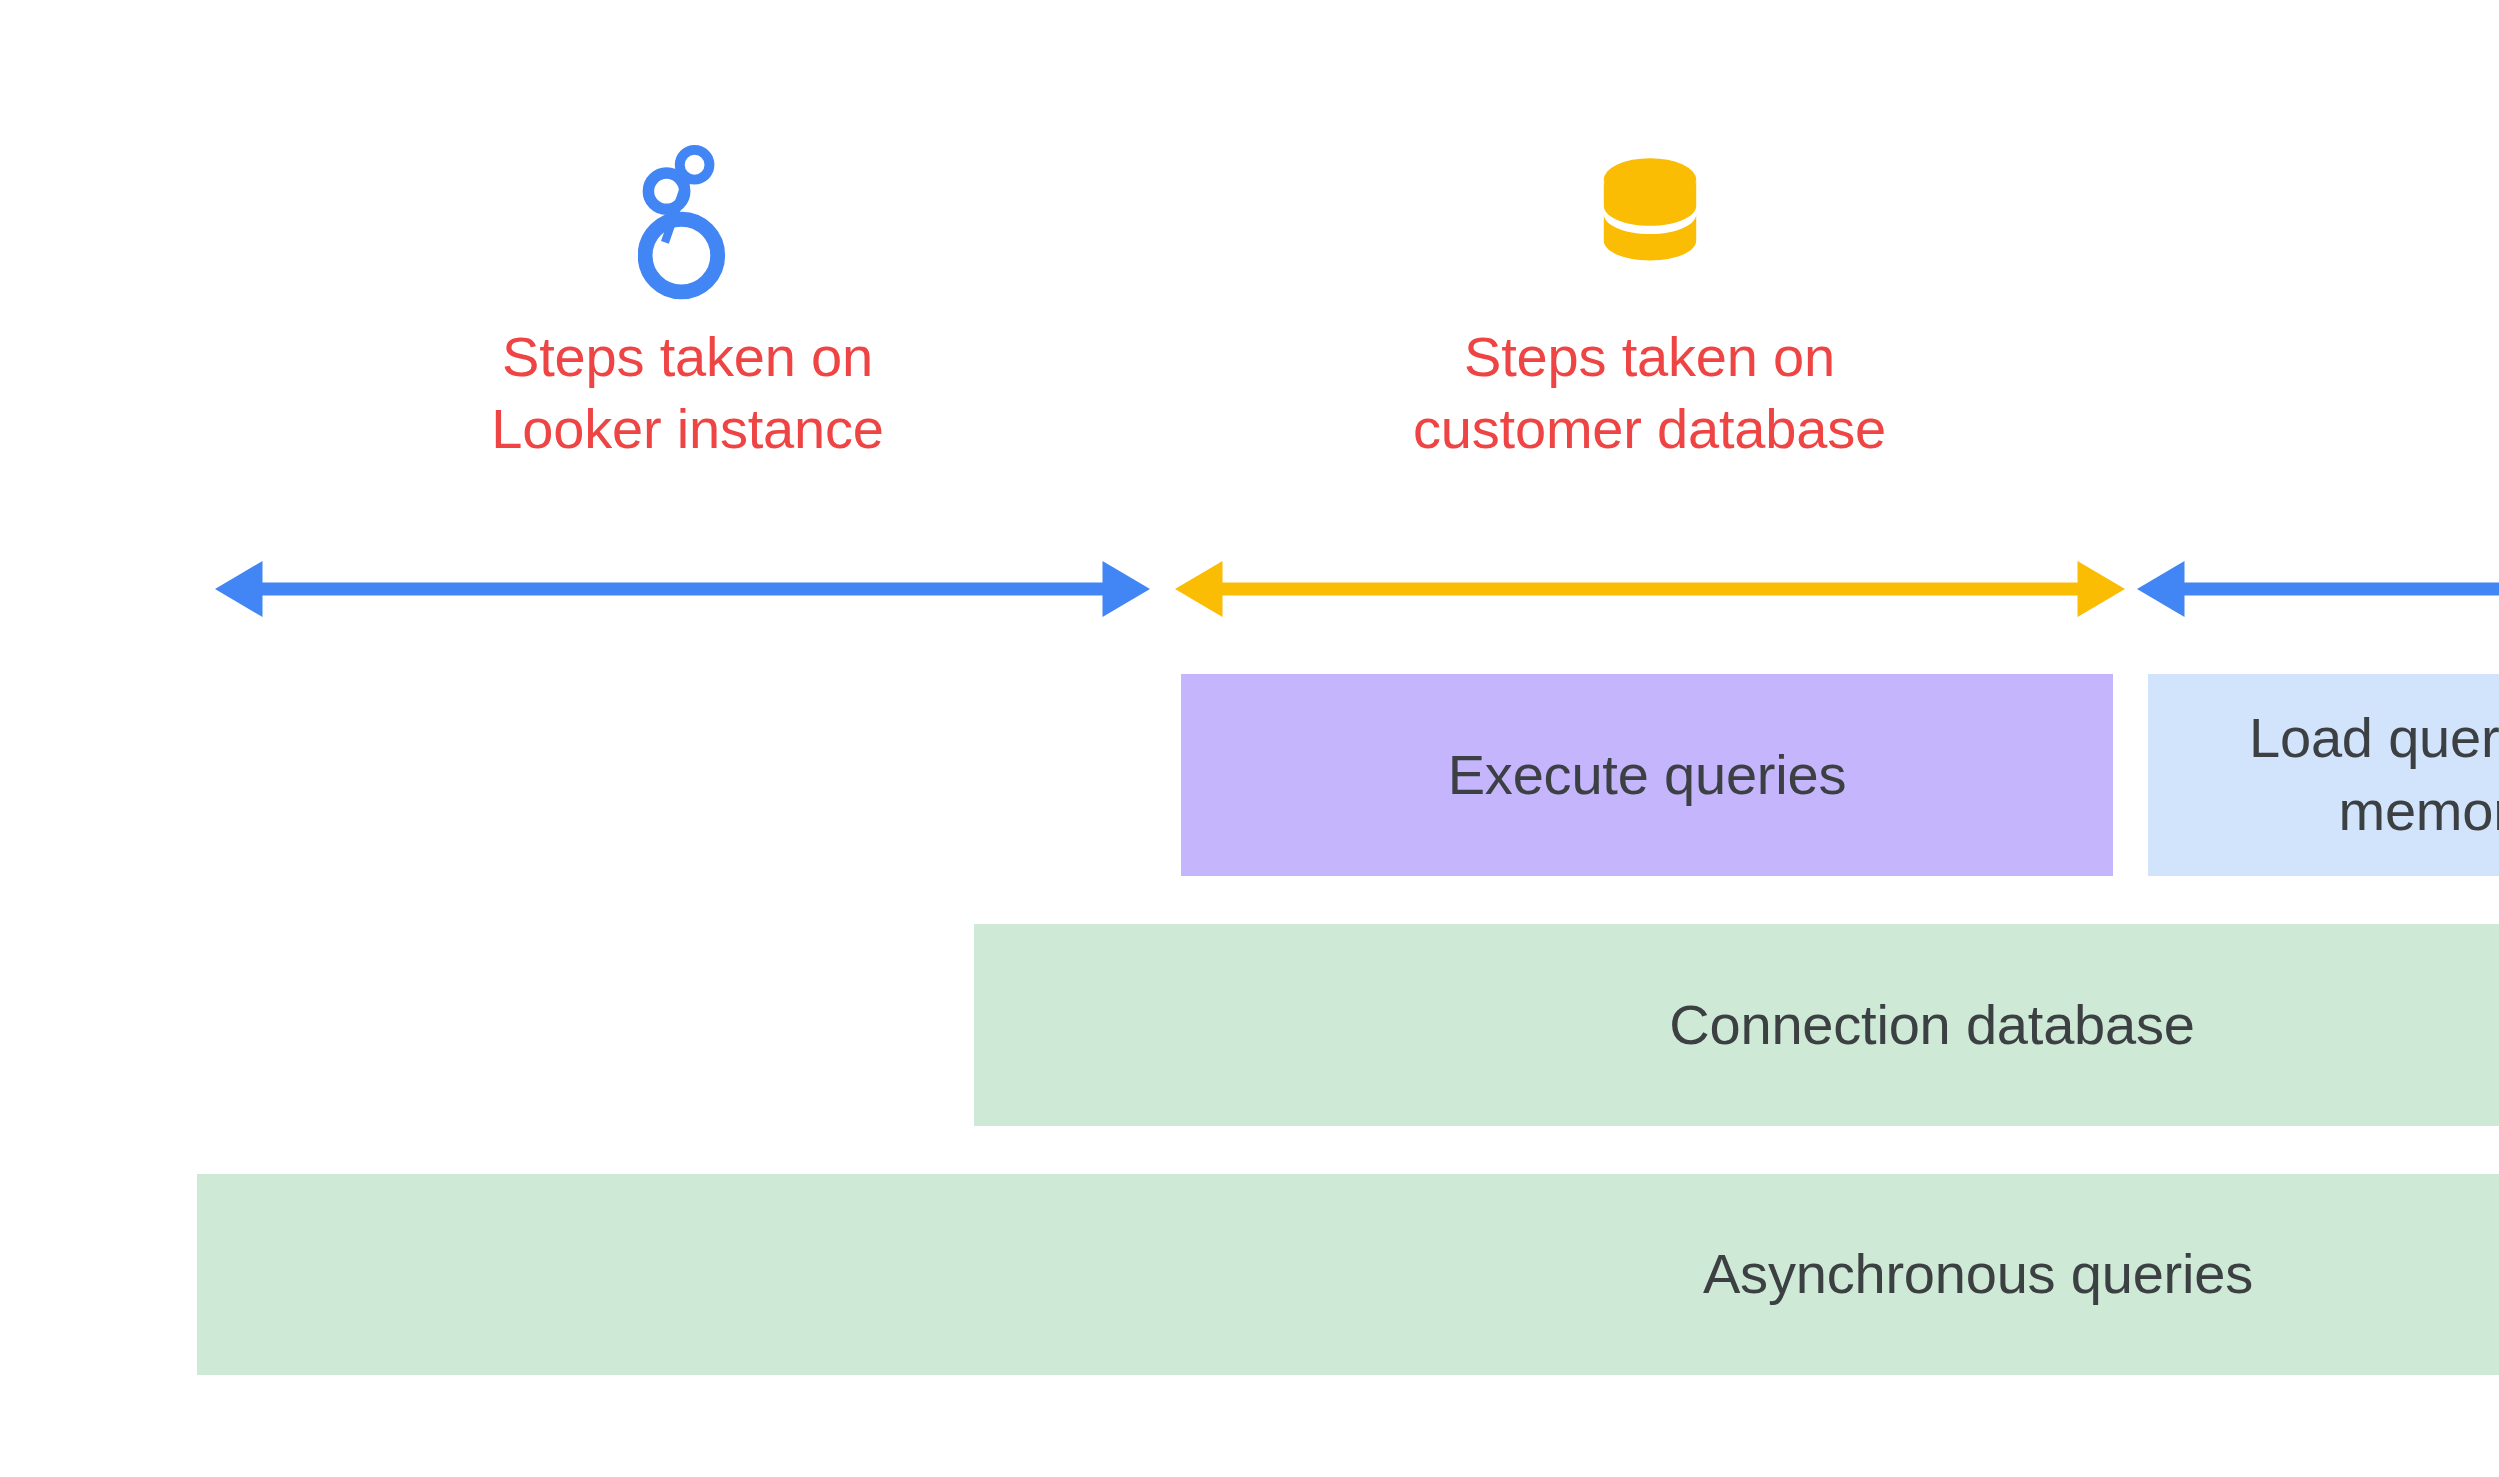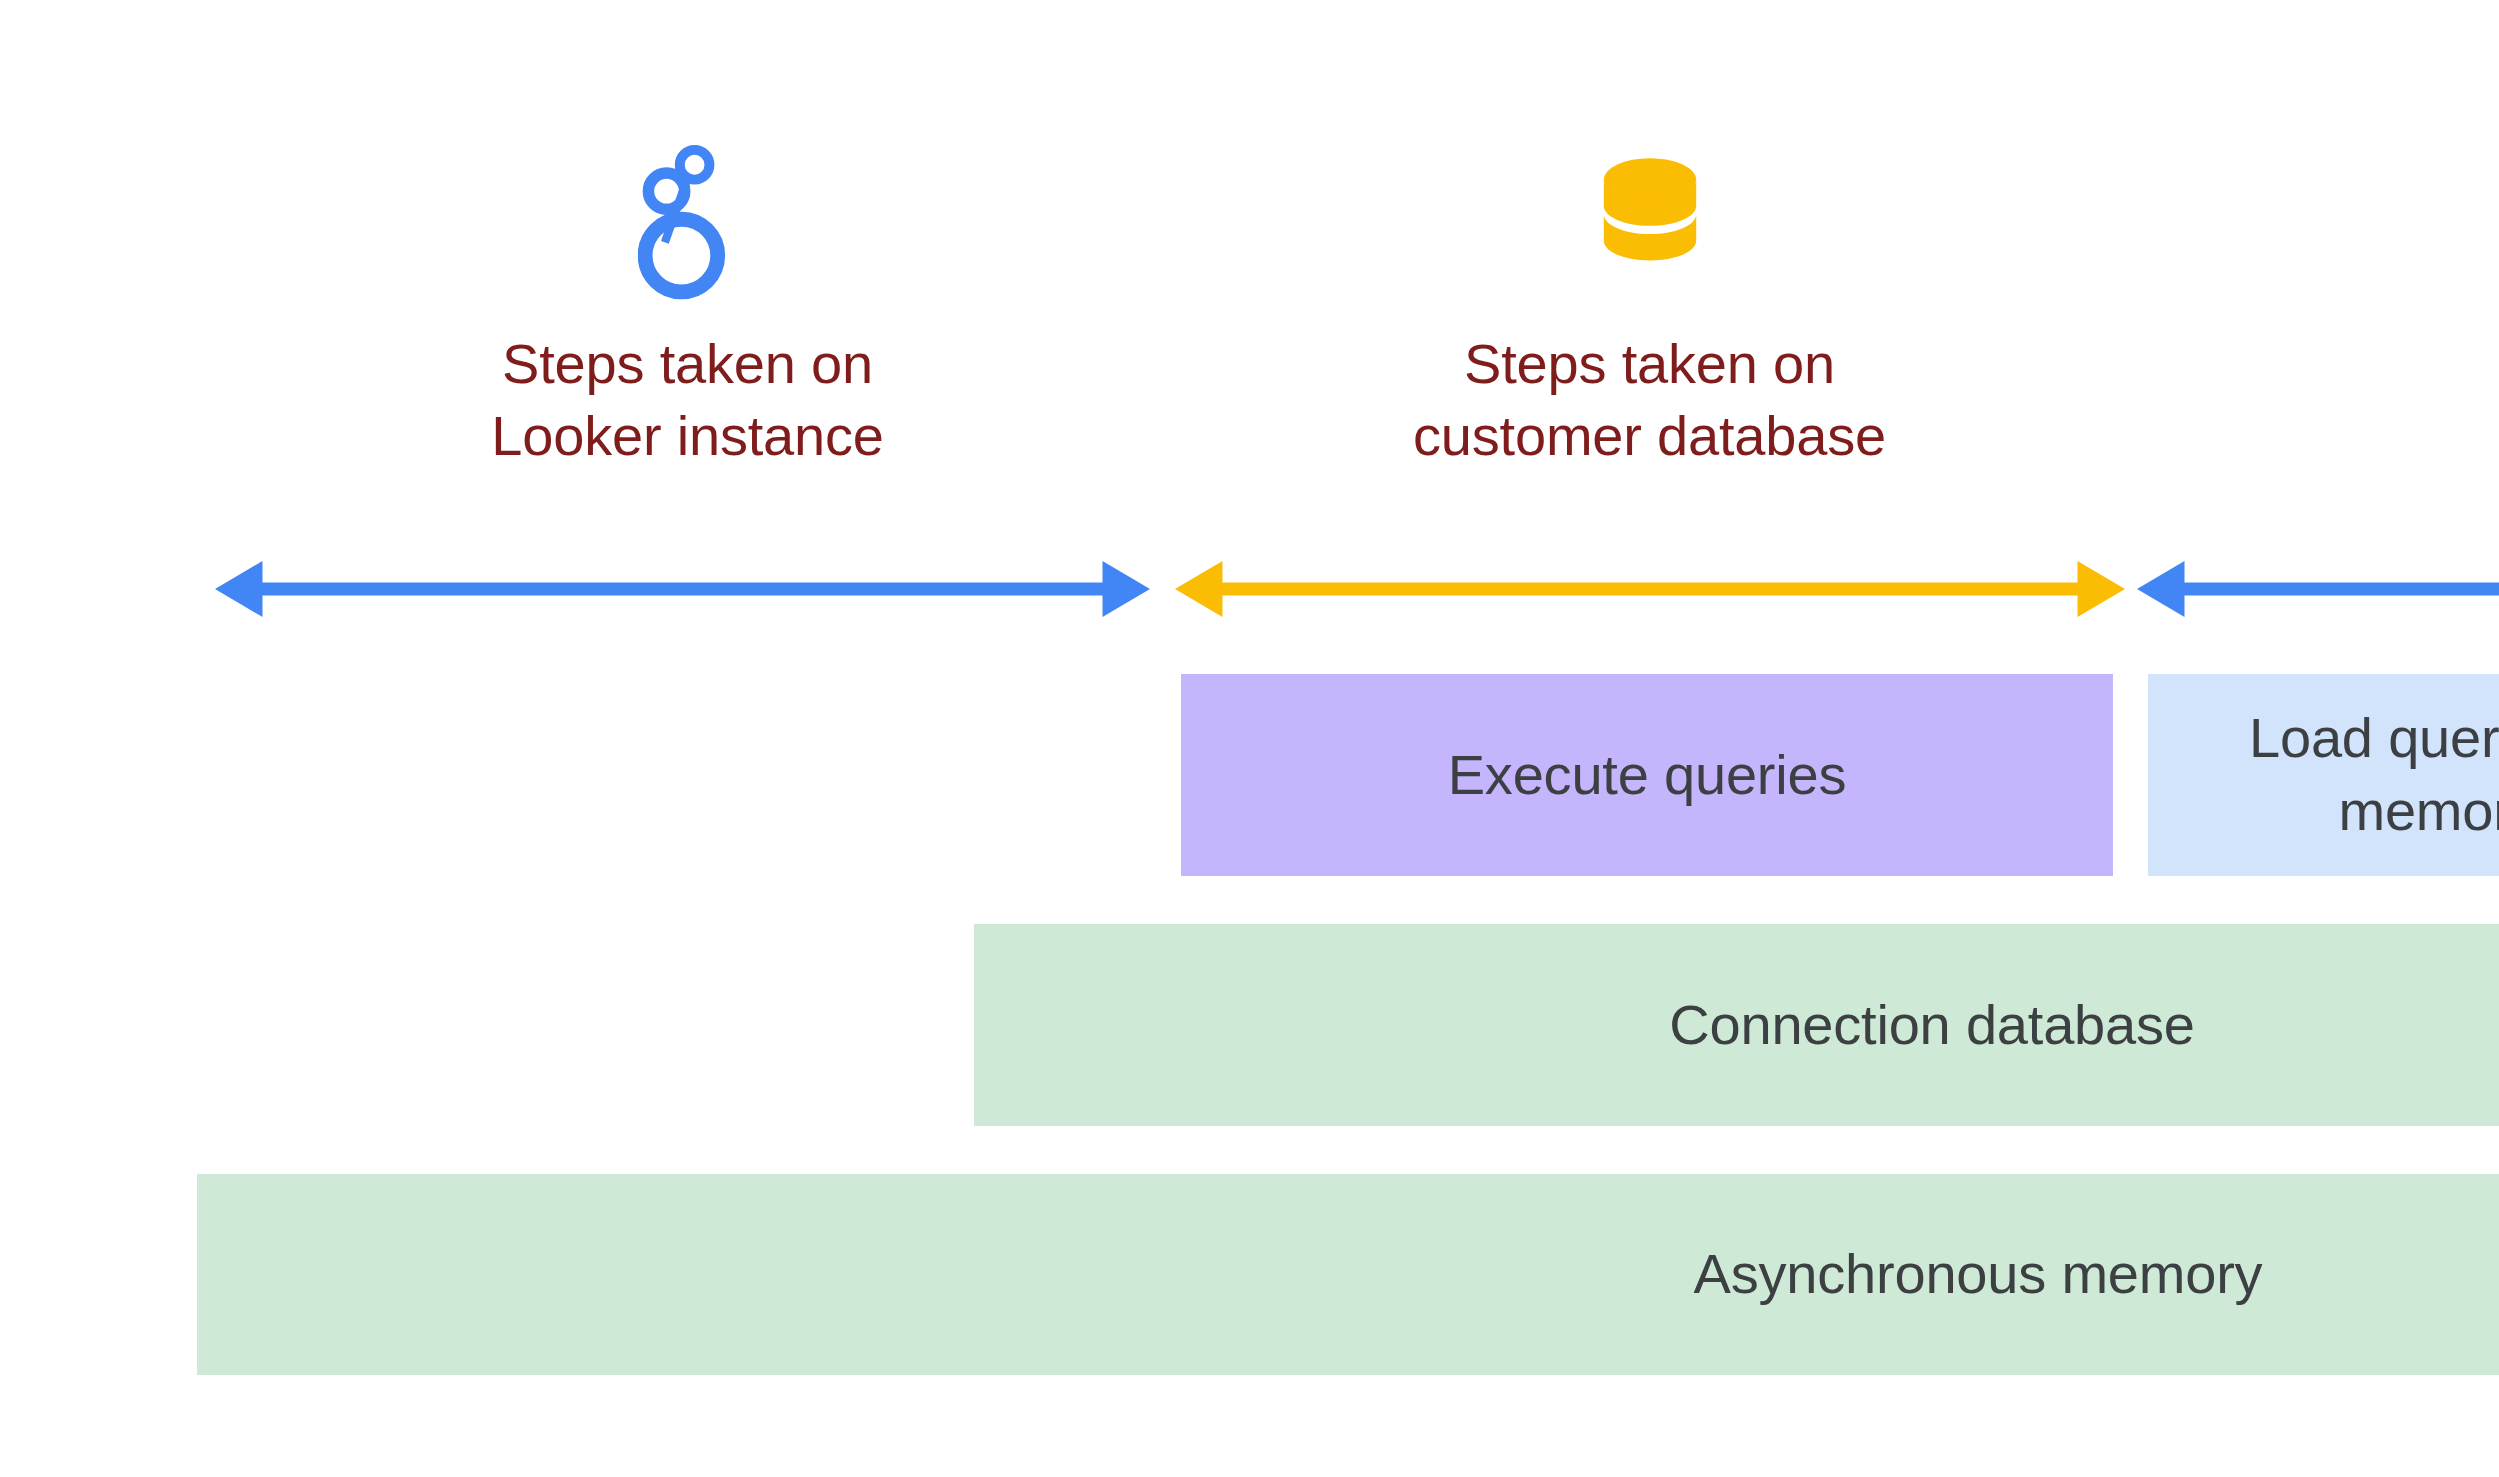--- a/index.html
+++ b/index.html
@@ -8,22 +8,22 @@
     font-family:"Liberation Sans","DejaVu Sans",sans-serif;
     color:#3c4043;
     -webkit-font-smoothing:antialiased;
   }
   .stage{position:absolute;inset:0;}
 
   
   .section-head{position:absolute;display:flex;flex-direction:column;align-items:center;}
   .section-icon{display:block;}
   .section-caption{
-    margin-top:21px;text-align:center;font-size:56px;line-height:1.28;
-    color:#7f1d1d;white-space:pre-line;letter-spacing:-0.2px;
+    margin-top:14px;text-align:center;font-size:56px;line-height:1.28;
+    color:#ef4444;white-space:pre-line;letter-spacing:-0.2px;
   }
 
   
   .scope-arrow{position:absolute;}
 
   
   .phase-box{
     position:absolute;display:flex;align-items:center;justify-content:center;
     text-align:center;font-size:56px;line-height:1.3;color:#3c4043;
     letter-spacing:-0.2px;box-sizing:border-box;padding:0 20px;
@@ -99,17 +99,17 @@
   <div class="phase-box blue" style="left:2148px;top:674px;width:582px;height:202px;">
     <span>Load queries in
 memory</span>
   </div>
 
   <div class="phase-box green" style="left:974px;top:924px;width:1916px;height:202px;">
     <span>Connection database</span>
   </div>
 
   <div class="phase-box green" style="left:197px;top:1174px;width:3562px;height:201px;">
-    <span>Asynchronous memory</span>
+    <span>Asynchronous queries</span>
   </div>
 
 </div>
 
 
 </body></html>

